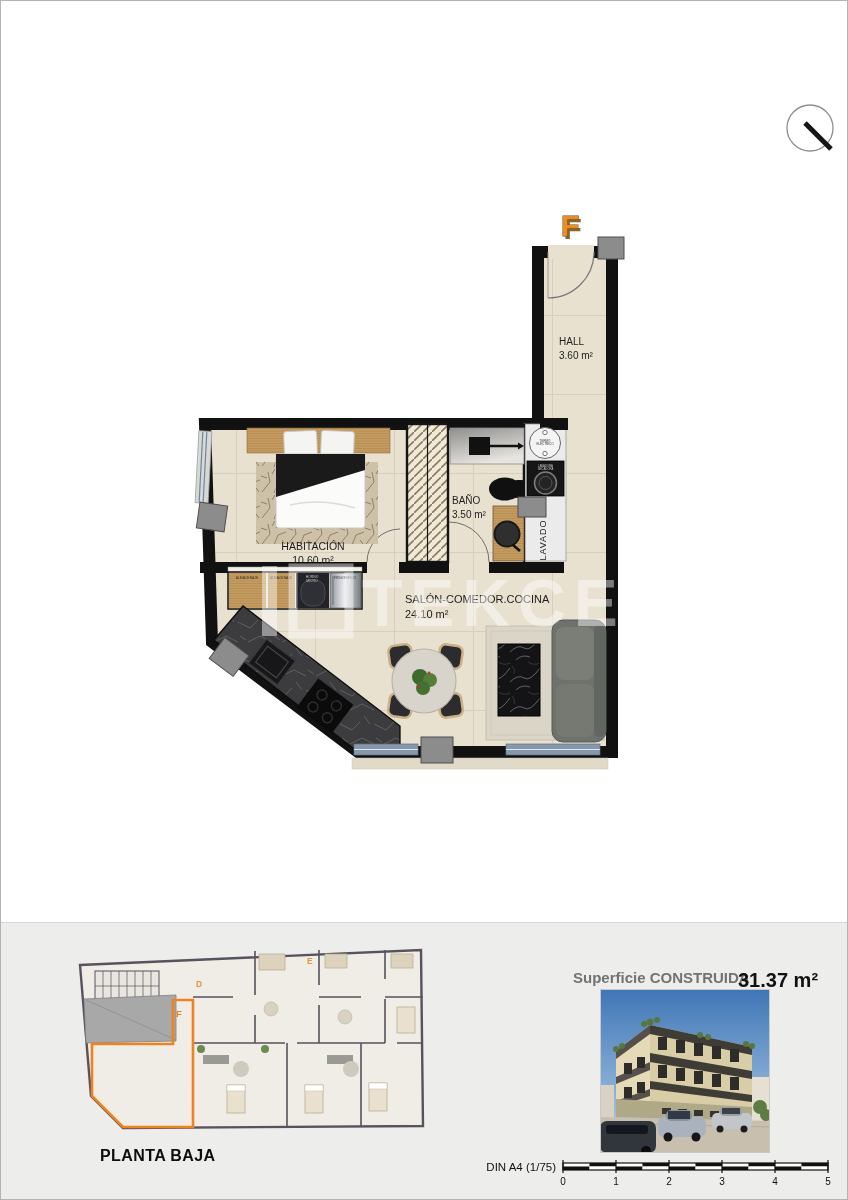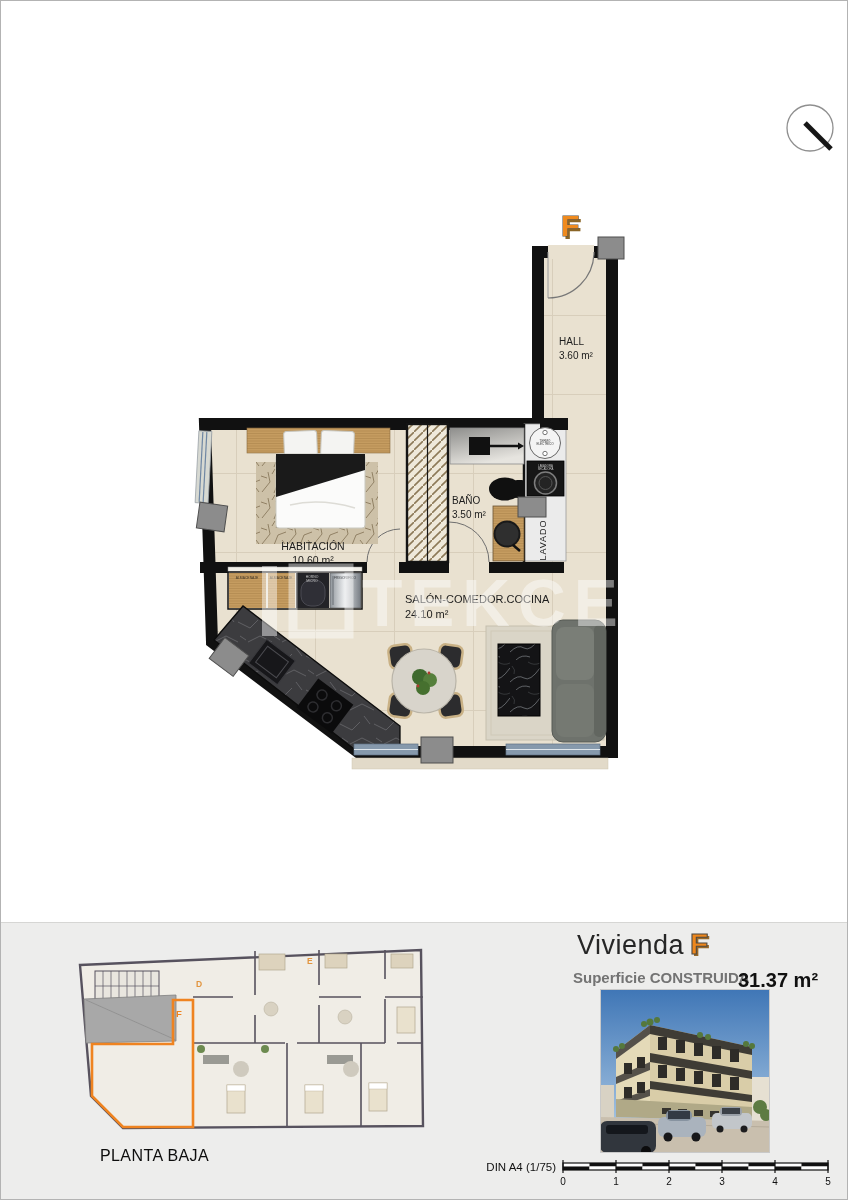--- a/index.html
+++ b/index.html
@@ -2,21 +2,21 @@
 <html><head>
 <meta charset="utf-8">
 <style>
   html,body{margin:0;padding:0;}
   body{width:848px;height:1200px;position:relative;background:#ffffff;
        font-family:"Liberation Sans",sans-serif;overflow:hidden;}
   .page-border{position:absolute;inset:0;border:1px solid #b3b3b3;pointer-events:none;z-index:50;}
   #plan-area{position:absolute;left:0;top:0;width:848px;height:922px;}
   #footer-panel{position:absolute;left:0;top:922px;width:848px;height:278px;background:#ededec;border-top:1px solid #d6d6d4;}
   #siteplan-svg{position:absolute;left:55px;top:14px;}
-  .planta-title{position:absolute;left:100px;top:224px;font-size:16px;font-weight:normal;color:#0d0d0d;letter-spacing:.4px;text-align:center;}
+  .planta-title{position:absolute;left:100px;top:224px;font-size:16px;font-weight:bold;color:#0d0d0d;letter-spacing:.4px;text-align:center;}
   .vivienda-title{position:absolute;left:577px;top:4px;font-size:27px;color:#262626;letter-spacing:.5px;}
   .vivienda-title .unit-f{font-size:30px;font-weight:bold;color:#ee871c;-webkit-text-stroke:1.1px #4e4a43;text-shadow:2px 2px 0 #96682a;margin-left:6px;}
   .surface-label{position:absolute;left:573px;top:46px;font-size:15px;font-weight:bold;color:#737373;}
   .surface-value{position:absolute;left:738px;top:46px;font-size:20px;font-weight:bold;color:#111;text-align:right;}
   #photo-svg{position:absolute;left:600px;top:66px;}
   #scalebar-svg{position:absolute;left:478px;top:228px;}
   svg text{font-family:"Liberation Sans",sans-serif;}
 </style>
 </head>
 <body>
@@ -295,21 +295,20 @@
       <circle cx="290" cy="80" r="7" fill="#d9d2c2" stroke="#b9b2a0" stroke-width=".6"></circle>
     </g>
     <path d="M118,63 L138,63 L138,190 L68,190 L37,159 L37,107 L118,107 Z" fill="none" stroke="#ef8320" stroke-width="2.6"></path>
     <text x="121" y="80" font-size="9.5" font-weight="bold" fill="#ef8320">F</text>
     <text x="141" y="50" font-size="8.5" font-weight="bold" fill="#e2953f">D</text>
     <text x="252" y="27" font-size="8.5" font-weight="bold" fill="#e2953f">E</text>
   </svg>
 
   <div class="planta-title">PLANTA BAJA</div>
 
-  <div class="vivienda-title"><span>Vivienda</span><span class="unit-f">F</span></div>
   <div class="surface-label">Superficie CONSTRUIDA</div>
   <div class="surface-value">31.37 m²</div>
 
   <svg id="photo-svg" width="170" height="164" viewBox="0 0 170 164" xmlns="http://www.w3.org/2000/svg">
     <defs>
       <linearGradient id="skyg" x1="0" y1="0" x2="0" y2="1">
         <stop offset="0" stop-color="#3f76b6"></stop>
           <stop offset="1" stop-color="#b9d3ea"></stop>
       </linearGradient>
     </defs>

